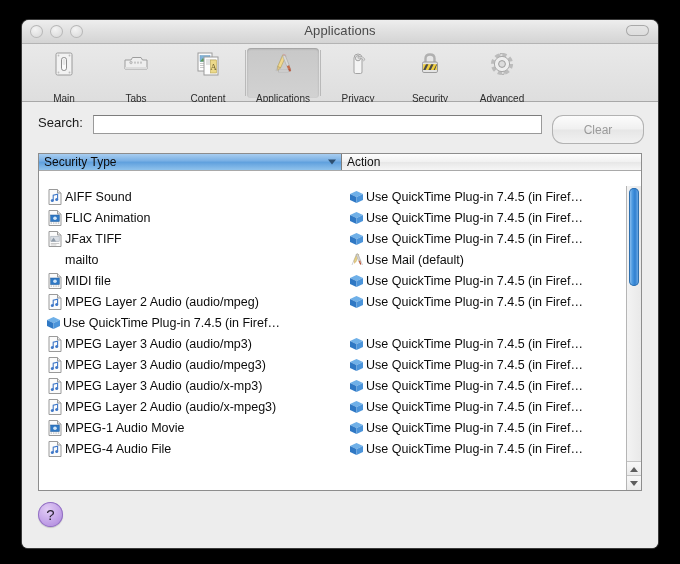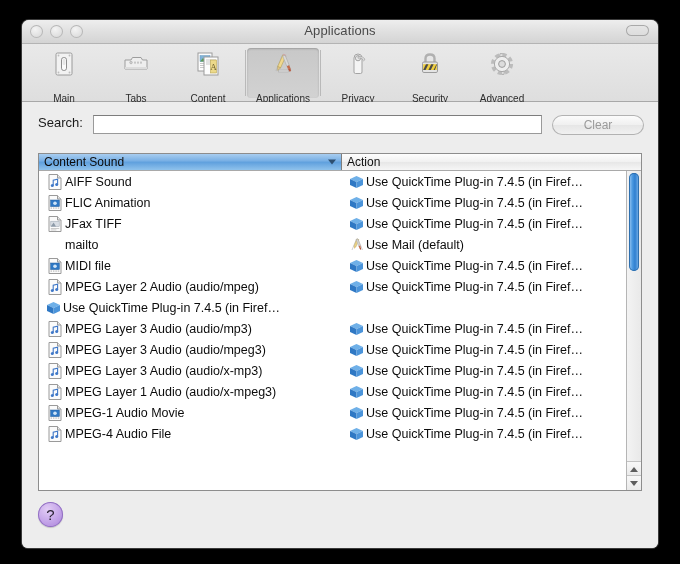--- a/index.html
+++ b/index.html
@@ -139,21 +139,21 @@
     border-top-color: #7d7d7d;
     font-size: 12px;
     padding: 0 4px;
     box-sizing: border-box;
     outline: none;
     font-family: "Liberation Sans", sans-serif;
   }
   #clear-button {
     margin-left: 10px;
     width: 92px;
-    height: 20px;
+    height: 29px;
     border-radius: 11px;
     background: linear-gradient(to bottom, #fdfdfd 0%, #f0f0f0 48%, #e6e6e6 52%, #f2f2f2 100%);
     box-shadow: inset 0 0 0 1px #b2b2b2;
     font-size: 12px;
     color: #9a9a9a;
     display: flex;
     align-items: center;
     justify-content: center;
     box-sizing: border-box;
   }
@@ -206,20 +206,21 @@
     width: 0; height: 0;
     border-left: 4px solid transparent;
     border-right: 4px solid transparent;
     border-top: 5px solid #2d4f70;
   }
 
   #list-scroll-wrap {
     flex: 1;
     display: flex;
     overflow: hidden;
+    margin-top: 15px;
   }
   #rows {
     flex: 1;
     overflow: hidden;
   }
   .row {
     display: flex;
     height: 21px;
     align-items: center;
     box-sizing: border-box;
@@ -458,21 +459,21 @@
     <div id="search-row">
       <div id="search-label">Search:</div>
       <input id="search-input" type="text" value="" placeholder="" style="">
       <div id="clear-button">Clear</div>
     </div>
 
     <div id="list-frame">
 
       <div id="list-header">
         <div class="hdr sorted">
-          <span>Content Sound</span>
+          <span>Security Type</span>
           <span class="sort-tri"></span>
         </div>
         <div class="hdr plain">
           <span>Action</span>
         </div>
       </div>
 
       <div id="list-scroll-wrap">
         <div id="rows">
             <div class="row">
@@ -713,21 +714,21 @@
               <div class="cell-type">
                 <span class="icon-slot">
                   <svg width="14" height="16" viewBox="0 0 14 16">
                     <path d="M1 0.5 L9.5 0.5 L13 4 L13 15.5 L1 15.5 Z" fill="#fbfbfb" stroke="#9a9a9a"></path>
                     <path d="M9.5 0.5 L9.5 4 L13 4" fill="#e8e8e8" stroke="#9a9a9a"></path>
                     <path d="M5.2 11.4 L5.2 6.2 L9.6 5.2 L9.6 10.4" fill="none" stroke="#3f78c8" stroke-width="1.1"></path>
                     <circle cx="4.3" cy="11.6" r="1.5" fill="#3f78c8"></circle>
                     <circle cx="8.7" cy="10.6" r="1.5" fill="#3f78c8"></circle>
                   </svg>
                 </span>
-                <span class="row-label">MPEG Layer 1 Audio (audio/x-mpeg3)</span>
+                <span class="row-label">MPEG Layer 2 Audio (audio/x-mpeg3)</span>
               </div>
               <div class="cell-action">
                 <span class="icon-slot">
                   <svg width="15" height="14" viewBox="0 0 15 14">
                     <path d="M7.5 1 L14 4 L7.5 7 L1 4 Z" fill="#6fb0e8"></path>
                     <path d="M1 4 L7.5 7 L7.5 13 L1 10 Z" fill="#2f78c4"></path>
                     <path d="M14 4 L7.5 7 L7.5 13 L14 10 Z" fill="#4b94da"></path>
                   </svg>
                 </span>
                 <span class="row-label">Use QuickTime Plug-in 7.4.5 (in Firef…</span>

